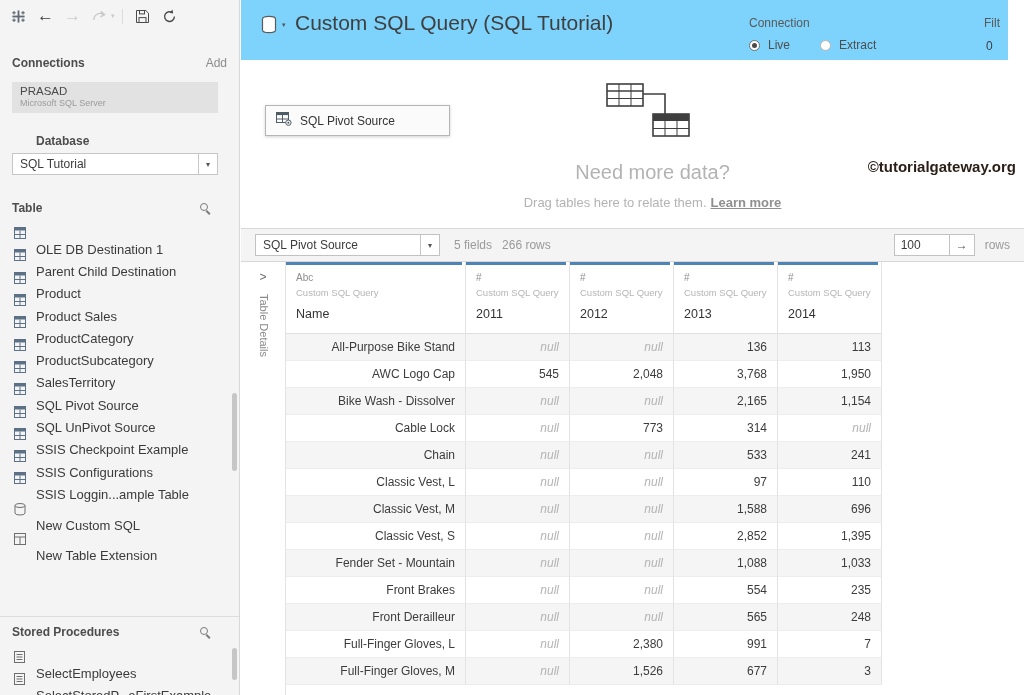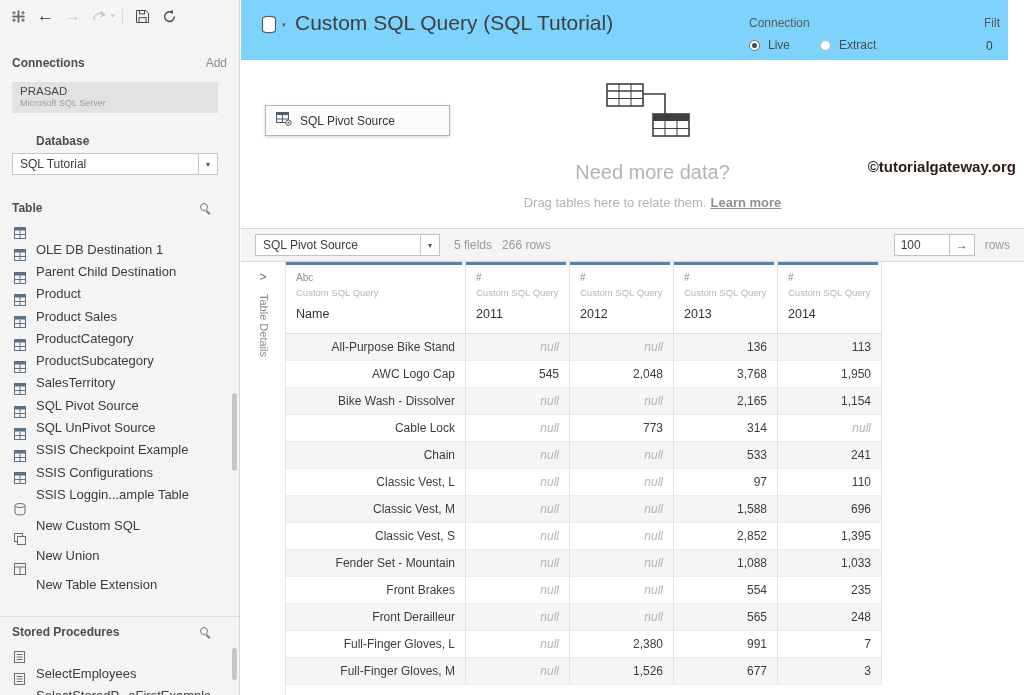--- a/index.html
+++ b/index.html
@@ -337,29 +337,20 @@
             <svg width="12" height="13" viewBox="0 0 12 13">
               <ellipse cx="6" cy="2.5" rx="5" ry="2" fill="none" stroke="#6e6e6e"></ellipse>
               <path d="M1 2.5 V10 a5 2 0 0 0 10 0 V2.5" fill="none" stroke="#6e6e6e"></path>
             </svg>
           </span>
           <span class="side-label">New Custom SQL</span>
         </div>
         <div class="side-item action-item">
           <span class="ic">
             <svg width="12" height="12" viewBox="0 0 12 12">
-              <rect x="0.5" y="0.5" width="8" height="8" fill="none" stroke="#6e6e6e"></rect>
-              <rect x="3.5" y="3.5" width="8" height="8" fill="#f4f4f4" stroke="#6e6e6e"></rect>
-            </svg>
-          </span>
-          <span class="side-label">New Union</span>
-        </div>
-        <div class="side-item action-item">
-          <span class="ic">
-            <svg width="12" height="12" viewBox="0 0 12 12">
               <rect x="0.5" y="0.5" width="11" height="11" fill="none" stroke="#6e6e6e"></rect>
               <line x1="0.5" y1="4" x2="11.5" y2="4" stroke="#6e6e6e"></line>
               <line x1="6" y1="4" x2="6" y2="11.5" stroke="#6e6e6e"></line>
             </svg>
           </span>
           <span class="side-label">New Table Extension</span>
         </div>
       </div>
 
     <div class="side-divider"></div>

